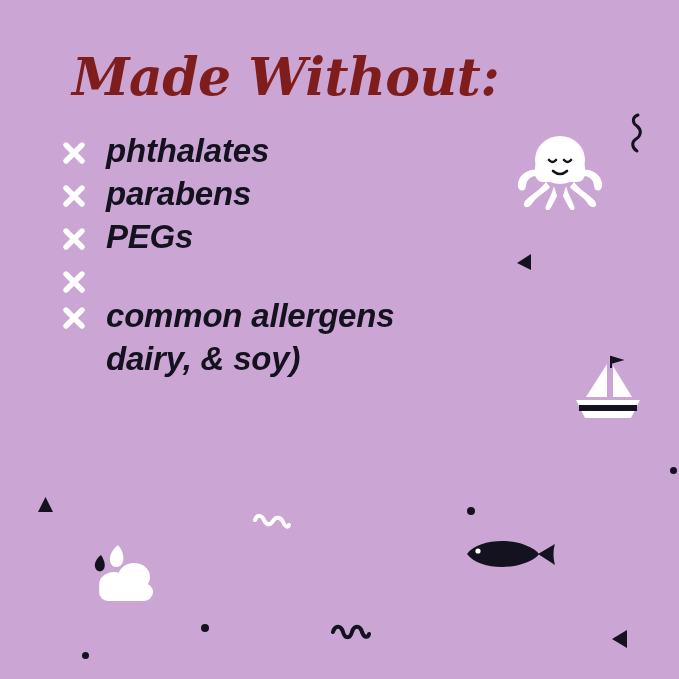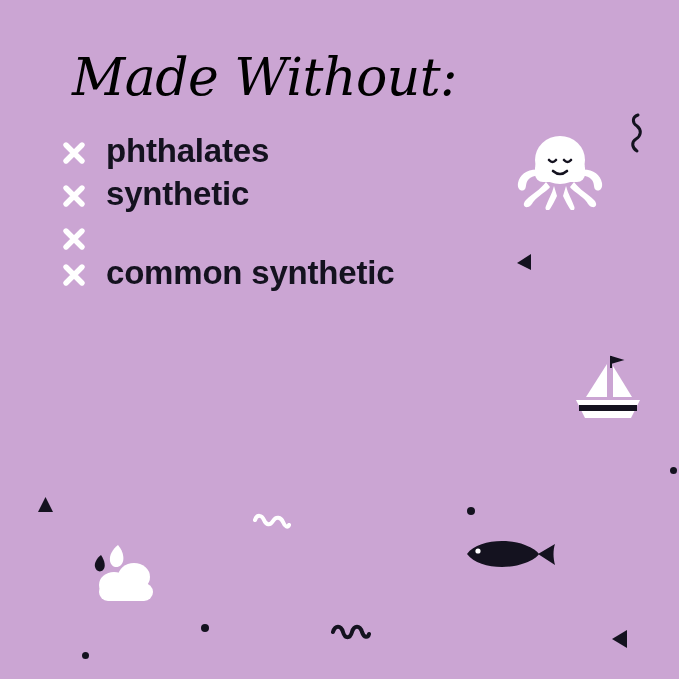--- a/index.html
+++ b/index.html
@@ -10,31 +10,32 @@
   }
   #canvas{
     position:relative;width:679px;height:679px;
     background:#cba5d3;overflow:hidden;
   }
 
   
   #title{
     position:absolute;left:72px;top:51px;
     font-family:"DejaVu Serif","Liberation Serif",serif;
-    font-weight:400;font-style:italic;
+    font-weight:700;font-style:italic;
     font-size:52px;line-height:1.0;
     letter-spacing:-0.5px;
-    color:#000000;
+    color:#7f1d1d;
     white-space:nowrap;
   }
 
   
   #list{
     position:absolute;left:62px;top:129px;
     width:470px;
+    font-style:italic;
   }
   .li{
     display:flex;align-items:flex-start;
     margin-bottom:0px;
   }
   .xmark{
     flex:0 0 auto;
     width:24px;height:24px;
     margin-top:12px;margin-right:20px;
   }
@@ -74,40 +75,51 @@
           <div>phthalates</div>
         </span>
       </div>
       <div class="li">
         <span class="xmark">
           <svg viewBox="0 0 24 24" width="24" height="24">
             <path d="M4 4 L20 20 M20 4 L4 20" stroke="#ffffff" stroke-width="5.4" stroke-linecap="round"></path>
           </svg>
         </span>
         <span class="litext">
-          <div>synthetic</div>
-        </span>
-      </div>
-      <div class="li">
-        <span class="xmark">
-          <svg viewBox="0 0 24 24" width="24" height="24">
-            <path d="M4 4 L20 20 M20 4 L4 20" stroke="#ffffff" stroke-width="5.4" stroke-linecap="round"></path>
-          </svg>
-        </span>
-        <span class="litext">
-        </span>
-      </div>
-      <div class="li">
-        <span class="xmark">
-          <svg viewBox="0 0 24 24" width="24" height="24">
-            <path d="M4 4 L20 20 M20 4 L4 20" stroke="#ffffff" stroke-width="5.4" stroke-linecap="round"></path>
-          </svg>
-        </span>
-        <span class="litext">
-          <div>common synthetic</div>
+          <div>parabens</div>
+        </span>
+      </div>
+      <div class="li">
+        <span class="xmark">
+          <svg viewBox="0 0 24 24" width="24" height="24">
+            <path d="M4 4 L20 20 M20 4 L4 20" stroke="#ffffff" stroke-width="5.4" stroke-linecap="round"></path>
+          </svg>
+        </span>
+        <span class="litext">
+          <div>PEGs</div>
+        </span>
+      </div>
+      <div class="li">
+        <span class="xmark">
+          <svg viewBox="0 0 24 24" width="24" height="24">
+            <path d="M4 4 L20 20 M20 4 L4 20" stroke="#ffffff" stroke-width="5.4" stroke-linecap="round"></path>
+          </svg>
+        </span>
+        <span class="litext">
+        </span>
+      </div>
+      <div class="li">
+        <span class="xmark">
+          <svg viewBox="0 0 24 24" width="24" height="24">
+            <path d="M4 4 L20 20 M20 4 L4 20" stroke="#ffffff" stroke-width="5.4" stroke-linecap="round"></path>
+          </svg>
+        </span>
+        <span class="litext">
+          <div>common allergens</div>
+          <div>dairy, &amp; soy)</div>
         </span>
       </div>
     </div>
 
   <div class="deco" style="left:512px;top:128px;width:96px;height:82px;">
     <svg viewBox="0 0 96 82" width="96" height="82">
       <g fill="#ffffff">
 
         <path d="M30 42 C16 40 8 46 6 55 C5 61 9 64 12 62 C15 60 13 56 16 52 C20 47 27 47 31 49 Z"></path>
         <path d="M66 42 C80 40 88 46 90 55 C91 61 87 64 84 62 C81 60 83 56 80 52 C76 47 69 47 65 49 Z"></path>

